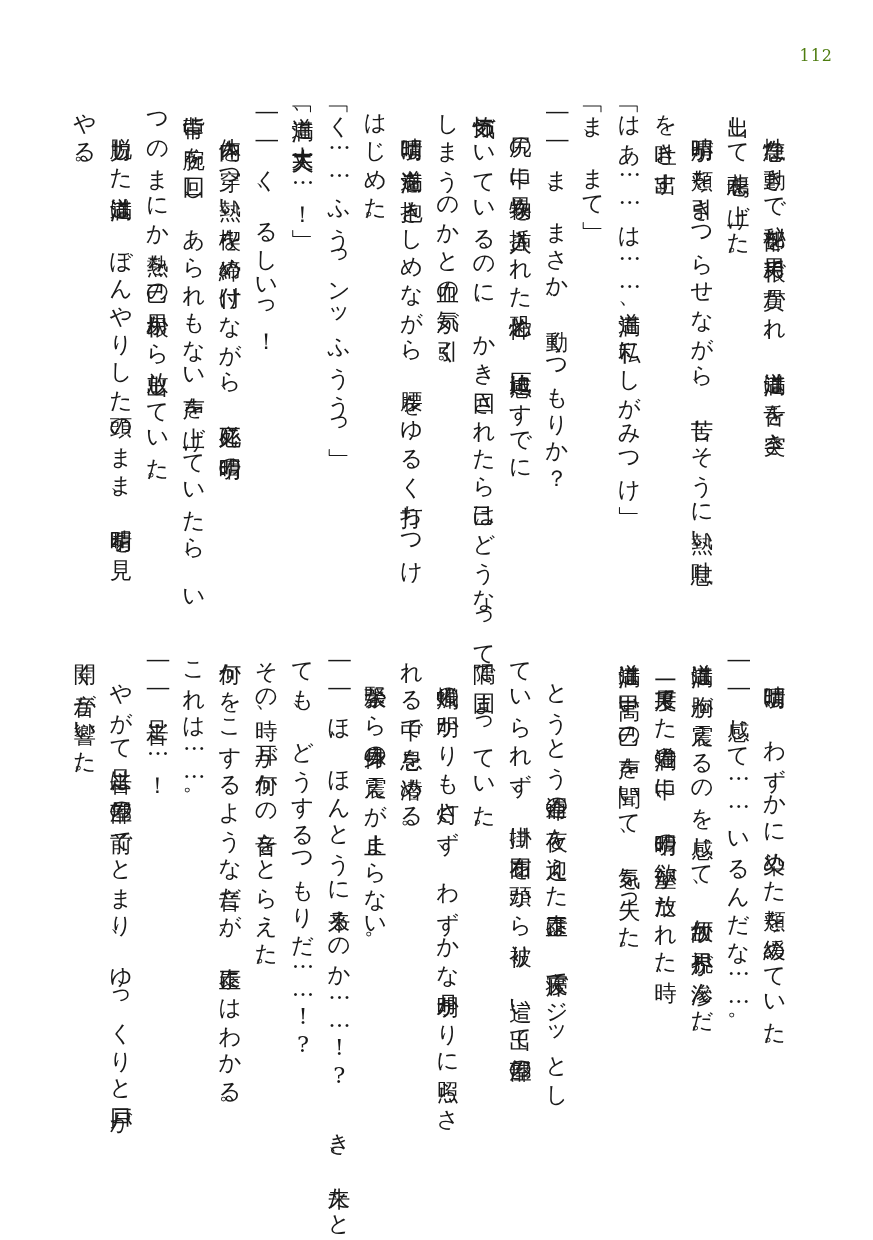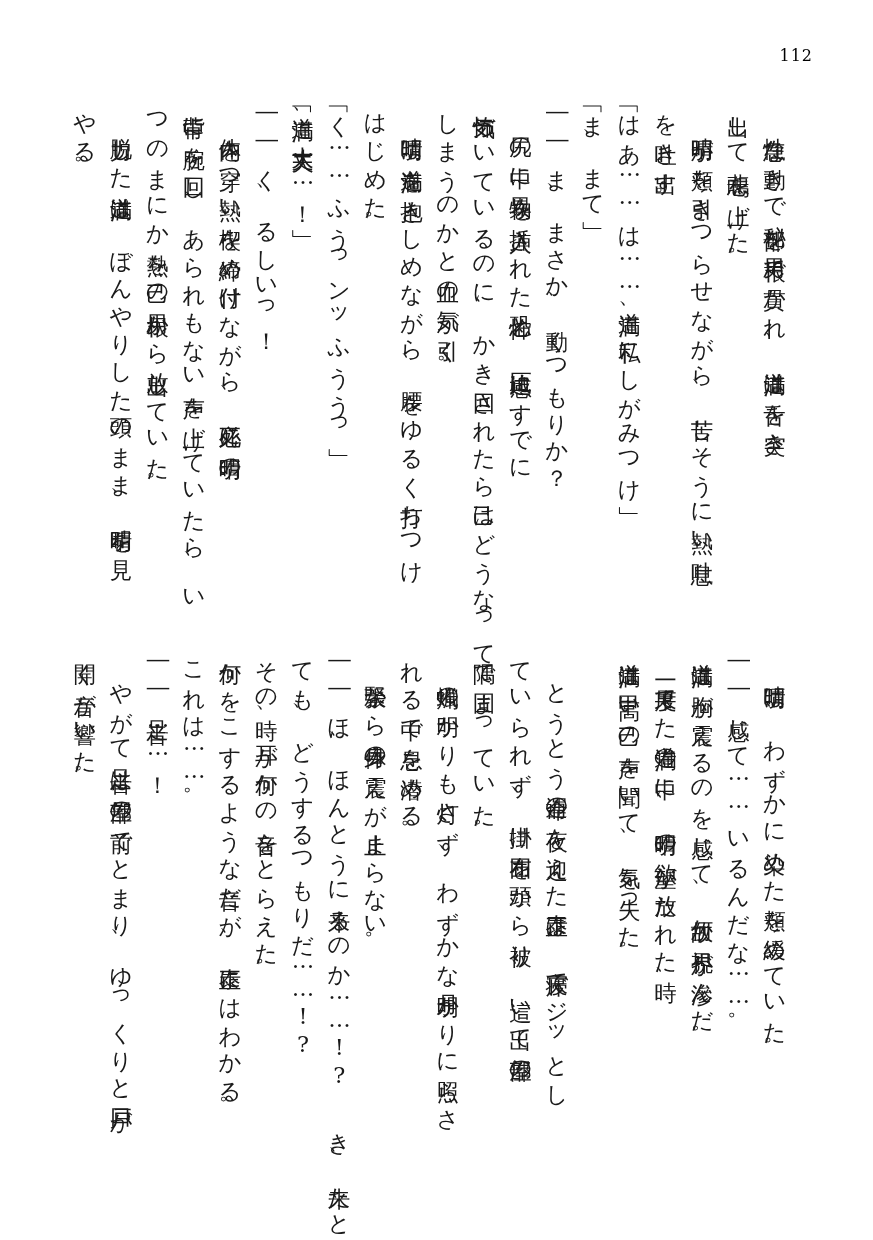--- a/index.html
+++ b/index.html
@@ -1,19 +1,19 @@
 <!DOCTYPE html>
 <html><head>
 <meta charset="utf-8">
 <style>
   html, body { margin:0; padding:0; background:#ffffff; }
   body { width:873px; height:1240px; position:relative; overflow:hidden;
          font-family:"DejaVu Serif", "Liberation Serif", serif; color:#1a1a1a; }
-  .page-number { position:absolute; top:46px; right:60px; font-size:16px; letter-spacing:1px;
-                 font-family:"DejaVu Serif", serif; color:#000000; }
+  .page-number { position:absolute; top:46px; right:40px; font-size:16px; letter-spacing:1px;
+                 font-family:"DejaVu Serif", serif; color:#4d7c0f; }
   .block { position:absolute; left:108px; width:682px; }
   .block.upper { top:98px; height:510px; }
   .block.lower { top:646px; height:520px; }
   .col { position:absolute; top:0; width:30px;
          writing-mode:vertical-rl; text-orientation:upright;
          font-size:22.5px; line-height:30px; letter-spacing:2px; white-space:nowrap; }
   .col.indent { padding-top:22px; }
 </style>
 </head>
 <body>

